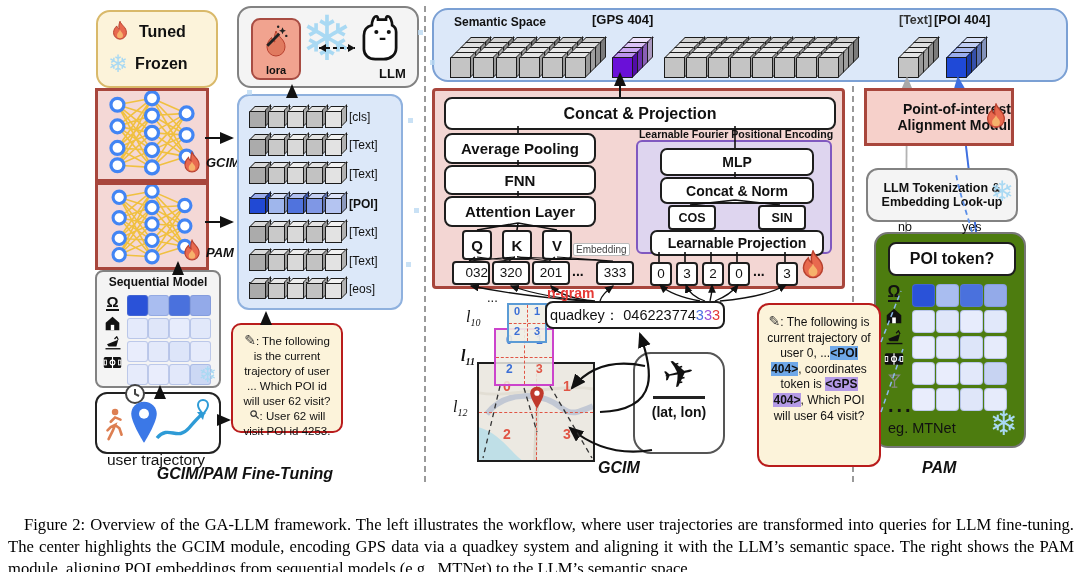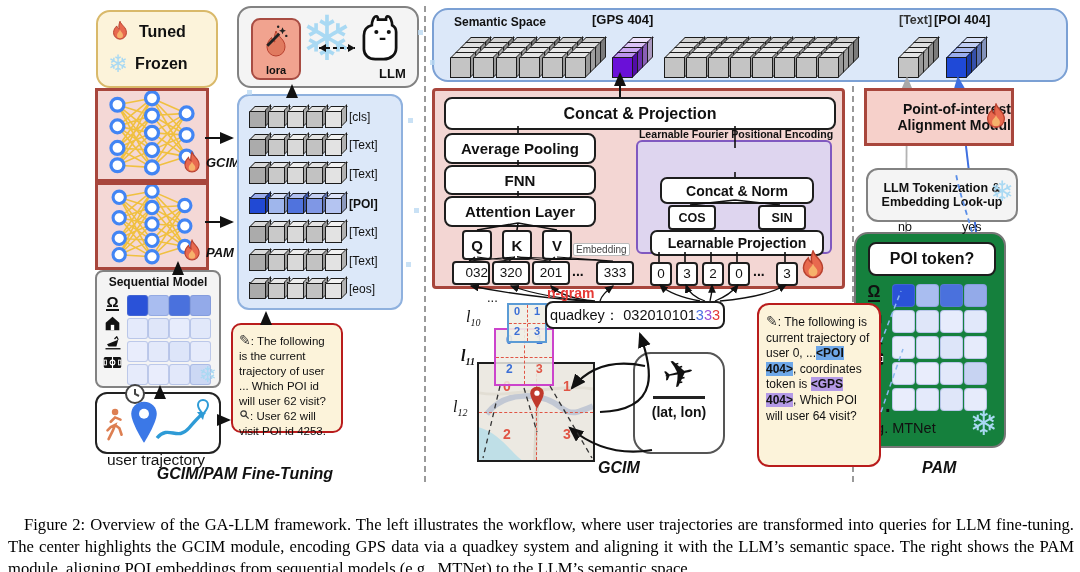--- a/index.html
+++ b/index.html
@@ -4,21 +4,21 @@
 <style>
   html,body{margin:0;padding:0;background:#fff;}
   #canvas{position:relative;width:1080px;height:572px;background:#fff;overflow:hidden;
           font-family:"Liberation Sans",sans-serif;color:#111;}
   .abs{position:absolute;}
   
   .wbox{position:absolute;background:#fff;border:2.4px solid #1d1d1d;border-radius:8px;
         display:flex;align-items:center;justify-content:center;font-weight:bold;}
   .graybox{position:absolute;background:#f4f4f4;border:2px solid #828282;border-radius:14px;}
   .redbox{position:absolute;background:#f3d6d3;border:3px solid #a8463c;}
-  .yellowbox{position:absolute;background:#fcf3da;border:2px solid #b91c1c;border-radius:10px;}
+  .yellowbox{position:absolute;background:#fcf3da;border:2px solid #b91c1c;border-radius:10px;text-align:center;}
   .divider{position:absolute;width:0;border-left:2.2px dashed #9a9a9a;}
   
   .cubes{display:flex;gap:2px;align-items:flex-end;height:21px;}
   .cube{position:relative;width:15px;height:15px;border:1.5px solid #1b1b1b;background:var(--c,#ccc);}
   .cube::before{content:"";position:absolute;left:-1.5px;top:-5.8px;width:100%;height:4px;
       border:1.5px solid #1b1b1b;background:var(--c,#ccc);
       box-shadow:inset 0 0 0 99px rgba(255,255,255,.55);
       transform:skewX(-45deg);transform-origin:bottom left;}
   .cube::after{content:"";position:absolute;left:100%;top:-1.5px;width:4px;height:100%;
       border:1.5px solid #1b1b1b;background:var(--c,#ccc);
@@ -465,20 +465,23 @@
   <span class="abs" style="left:573px;top:243px;font-size:10px;color:#444;background:#fff;border:1px solid #bbb;padding:0 2px;border-radius:2px;">Embedding</span>
 
   <span class="tok" style="left:452px;top:261px;width:34px;text-align:right;">032</span>
   <span class="tok" style="left:492px;top:261px;width:34px;">320</span>
   <span class="tok" style="left:532px;top:261px;width:34px;">201</span>
   <span class="tokdots" style="left:572px;top:263px;">...</span>
   <span class="tok" style="left:596px;top:261px;width:34px;">333</span>
 
   <div class="abs" style="left:636px;top:128px;width:200px;text-align:center;font-size:10.6px;font-weight:bold;">Learnable Fourier Positional Encoding</div>
   <div class="abs" style="left:636px;top:140px;width:196px;height:114px;background:#ded5ef;border:2.5px solid #8059c0;border-radius:6px;box-sizing:border-box;"></div>
+  <div class="wbox" style="left:660px;top:148px;width:150px;height:24px;font-size:14px;border-radius:7px;">
+      <span>MLP</span>
+    </div>
   <div class="wbox" style="left:660px;top:177px;width:150px;height:23px;font-size:14px;border-radius:7px;">
       <span>Concat &amp; Norm</span>
     </div>
   <div class="wbox" style="left:668px;top:205px;width:44px;height:21px;font-size:12.5px;border-radius:4px;">
       <span>COS</span>
     </div>
   <div class="wbox" style="left:758px;top:205px;width:44px;height:21px;font-size:12.5px;border-radius:4px;">
       <span>SIN</span>
     </div>
   <div class="wbox" style="left:650px;top:230px;width:170px;height:22px;font-size:14px;border-radius:7px;">
@@ -493,21 +496,21 @@
   <span class="tok" style="left:776px;top:262px;width:18px;">3</span>
 
   <svg class="abs" style="left:798px;top:250px;" width="30" height="34" viewBox="0 0 28 32">
       <path d="M14 1c2 6 9 8 9 16a9 9 0 0 1-18 0c0-4 2-7 4.5-9.5.4 2.3 1.6 3.7 3.3 4.5C12 8 12.6 4.5 14 1z" fill="#e8694f" stroke="#b8402e" stroke-width="1.4"></path>
       <path d="M14 13c1.2 3.4 4.2 4.3 4.2 7.5a4.2 4.2 0 0 1-8.4 0c0-3.2 3-4.1 4.2-7.5z" fill="#f6b26b"></path>
     </svg>
 
   <span class="abs" style="left:547px;top:285px;color:#e53935;font-weight:bold;font-size:14px;z-index:31;">n-gram</span>
 
   <div class="abs" style="left:545px;top:301px;width:180px;height:28px;background:#fff;border:2px solid #1d1d1d;border-radius:8px;display:flex;align-items:center;justify-content:center;font-size:14.5px;box-sizing:border-box;z-index:12;">
-    <span>quadkey：</span>&nbsp;<span>032010101</span><span class="qk-b">3</span><span class="qk-p">3</span><span class="qk-r">3</span>
+    <span>quadkey：</span>&nbsp;<span>046223774</span><span class="qk-b">3</span><span class="qk-p">3</span><span class="qk-r">3</span>
   </div>
 
   <span class="abs" style="left:487px;top:290px;font-size:13px;">...</span>
   <div class="lvl" style="left:466px;top:308px;"><span>l</span><sub>10</sub></div>
   <div class="lvl" style="left:461px;top:347px;font-weight:bold;"><span>l</span><sub>11</sub></div>
   <div class="lvl" style="left:453px;top:398px;"><span>l</span><sub>12</sub></div>
 
   <div class="abs" style="left:477px;top:362px;width:118px;height:100px;border:2.5px solid #1d1d1d;background:#ece9e2;box-sizing:border-box;z-index:6;">
     <svg width="100%" height="100%" viewBox="0 0 118 100" preserveAspectRatio="none">
       <rect width="118" height="100" fill="#ece9e2"></rect>
@@ -569,21 +572,21 @@
 
   <div class="graybox" style="left:866px;top:168px;width:148px;height:50px;border-radius:12px;display:flex;flex-direction:column;align-items:center;justify-content:center;z-index:10;">
     <span style="font-weight:bold;font-size:12.5px;">LLM Tokenization &amp;</span>
     <span style="font-weight:bold;font-size:12.5px;">Embedding Look-up</span>
     <span class="snow abs" style="right:2px;top:8px;font-size:28px;">❄</span>
   </div>
 
   <span class="abs" style="left:898px;top:220px;font-size:12.5px;z-index:11;">no</span>
   <span class="abs" style="left:962px;top:220px;font-size:12.5px;z-index:11;">yes</span>
 
-  <div class="graybox" style="left:854px;top:232px;width:148px;height:212px;background:#15803d;border-color:#777;z-index:10;text-align:center;">
+  <div class="graybox" style="left:874px;top:232px;width:148px;height:212px;background:#4d7c0f;border-color:#777;z-index:10;text-align:center;">
     <div class="wbox" style="left:12px;top:8px;width:124px;height:30px;font-size:16px;position:absolute;">
         <span>POI token?</span>
       </div>
     <div class="abs iconcol" style="left:8px;top:50px;gap:6px;">
       <span style="font-weight:bold;font-size:16px;line-height:1;border-bottom:2px solid #111;">Ω</span>
       <svg width="18" height="16" viewBox="0 0 24 22">
           <path d="M2 10L12 1l10 9v11H2z" fill="#111"></path>
           <rect x="9.5" y="13" width="5" height="8" fill="#fff"></rect>
         </svg>
       <svg width="19" height="16" viewBox="0 0 24 20">

